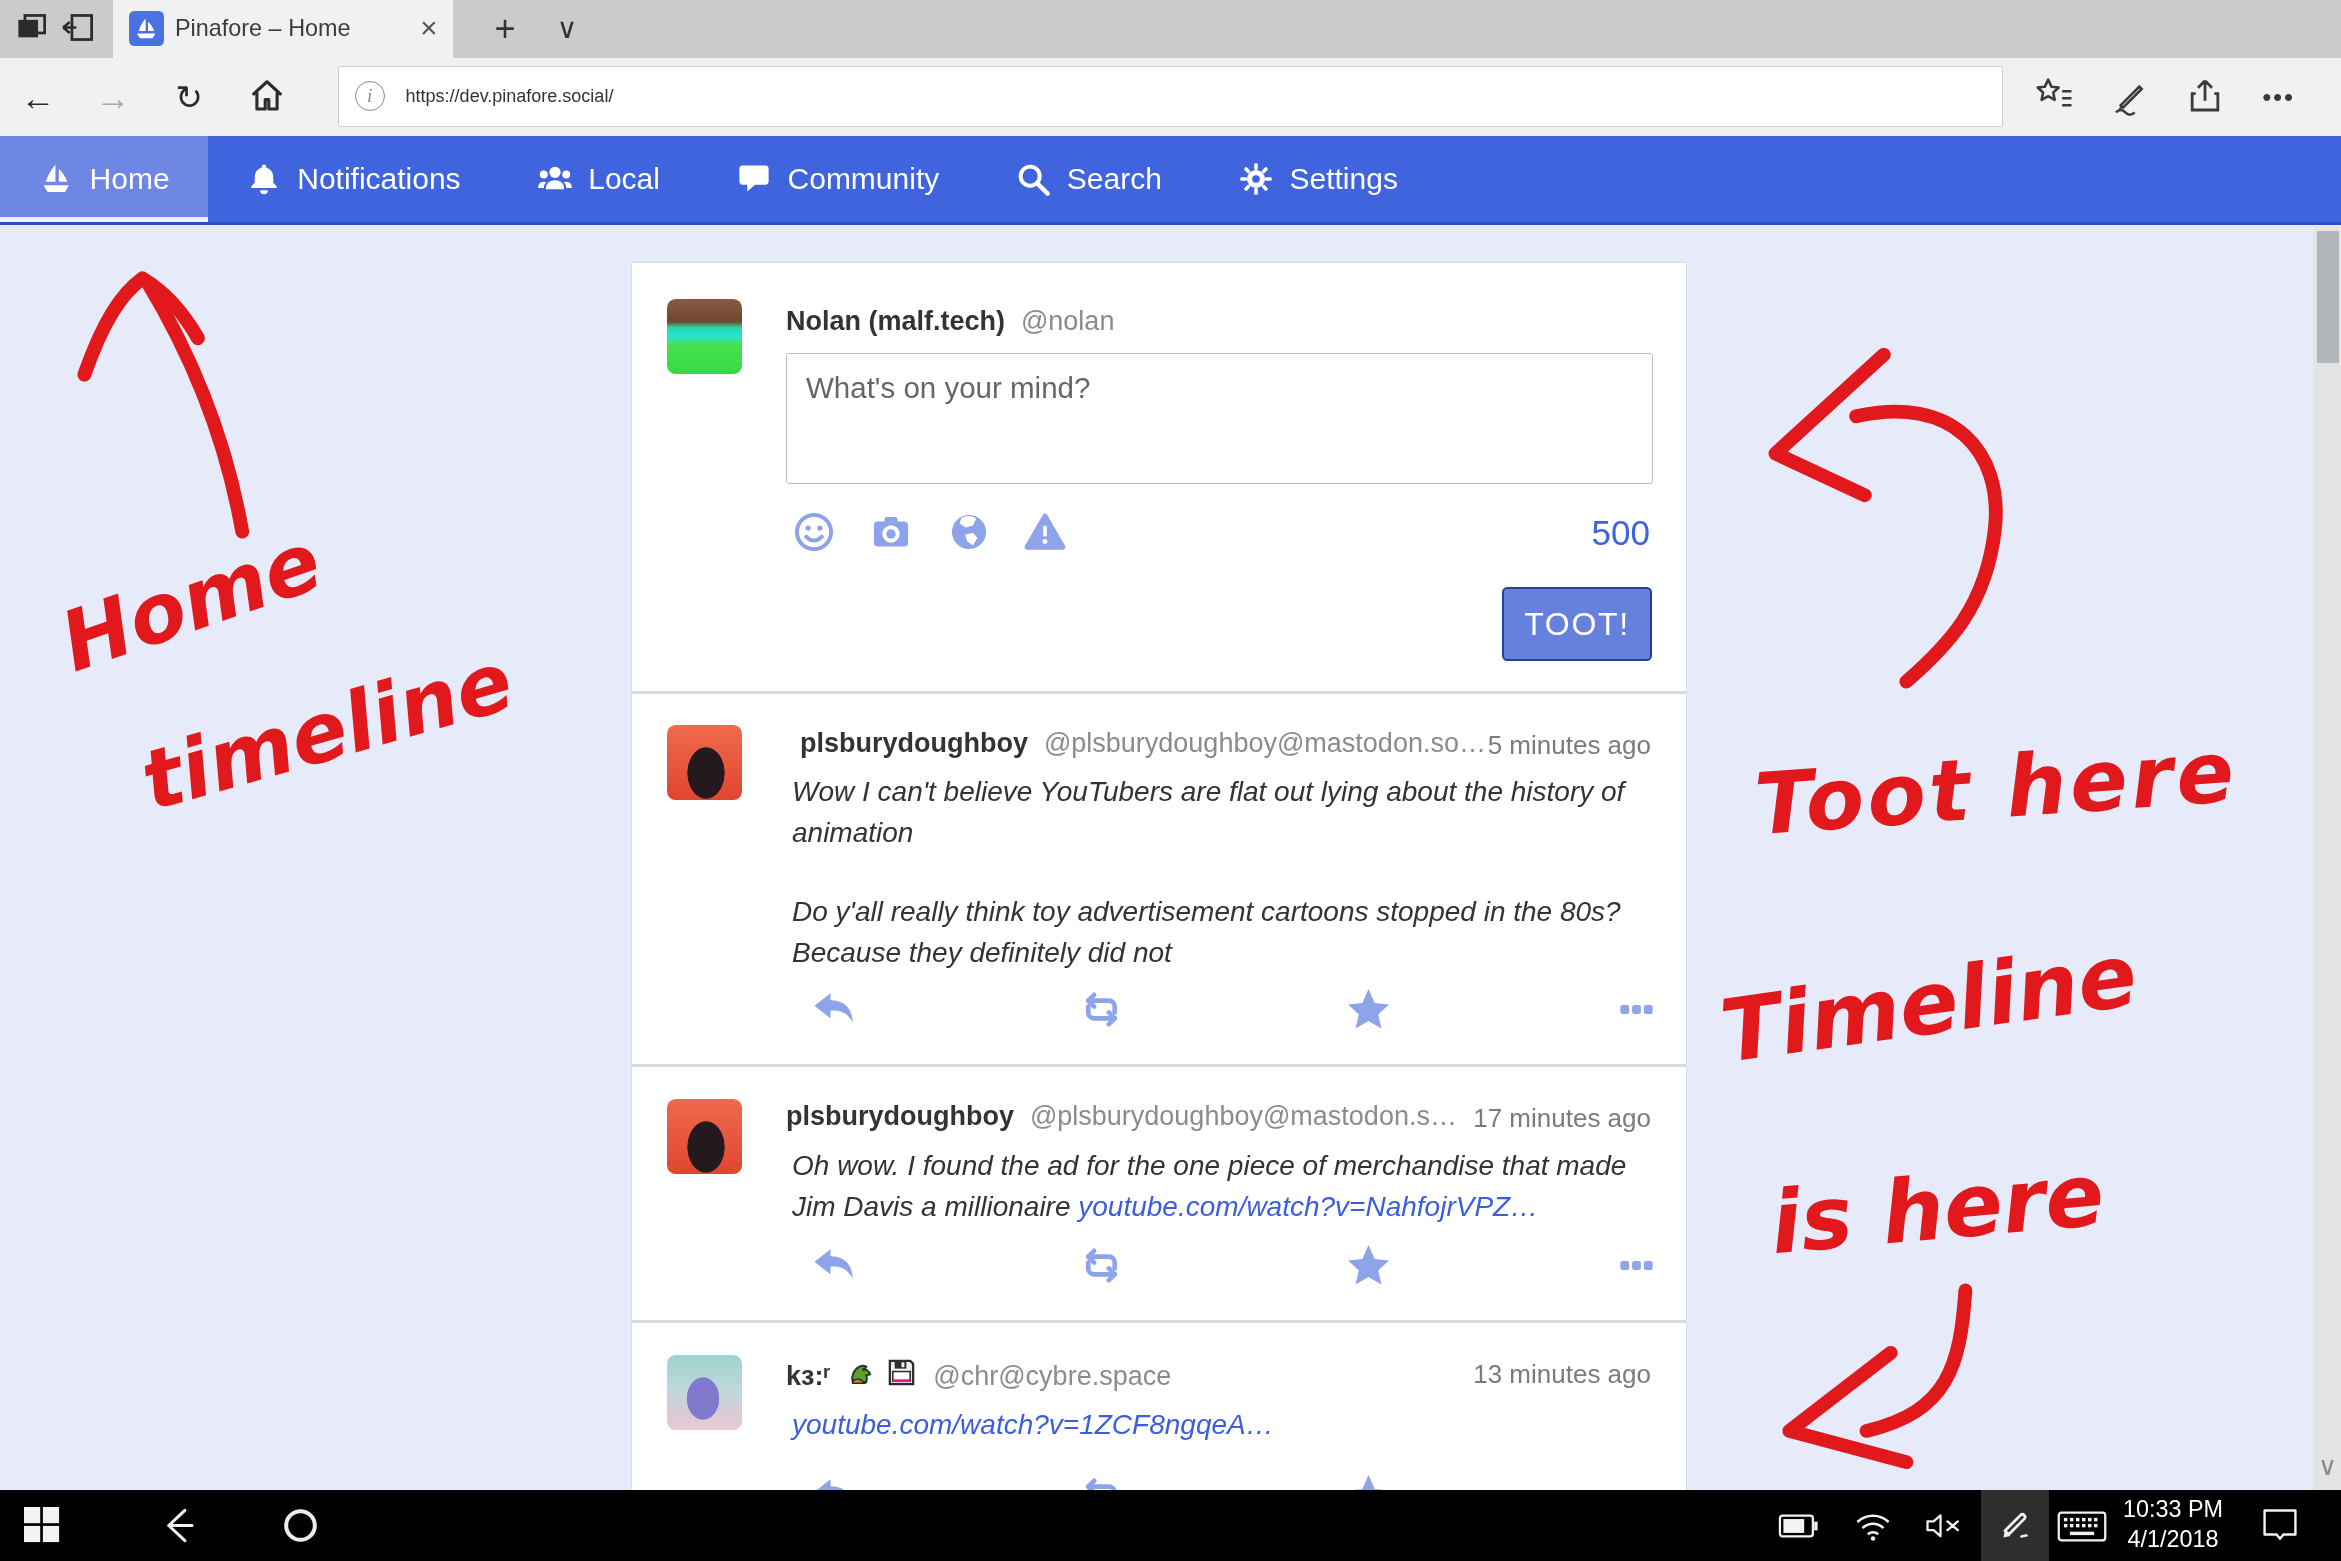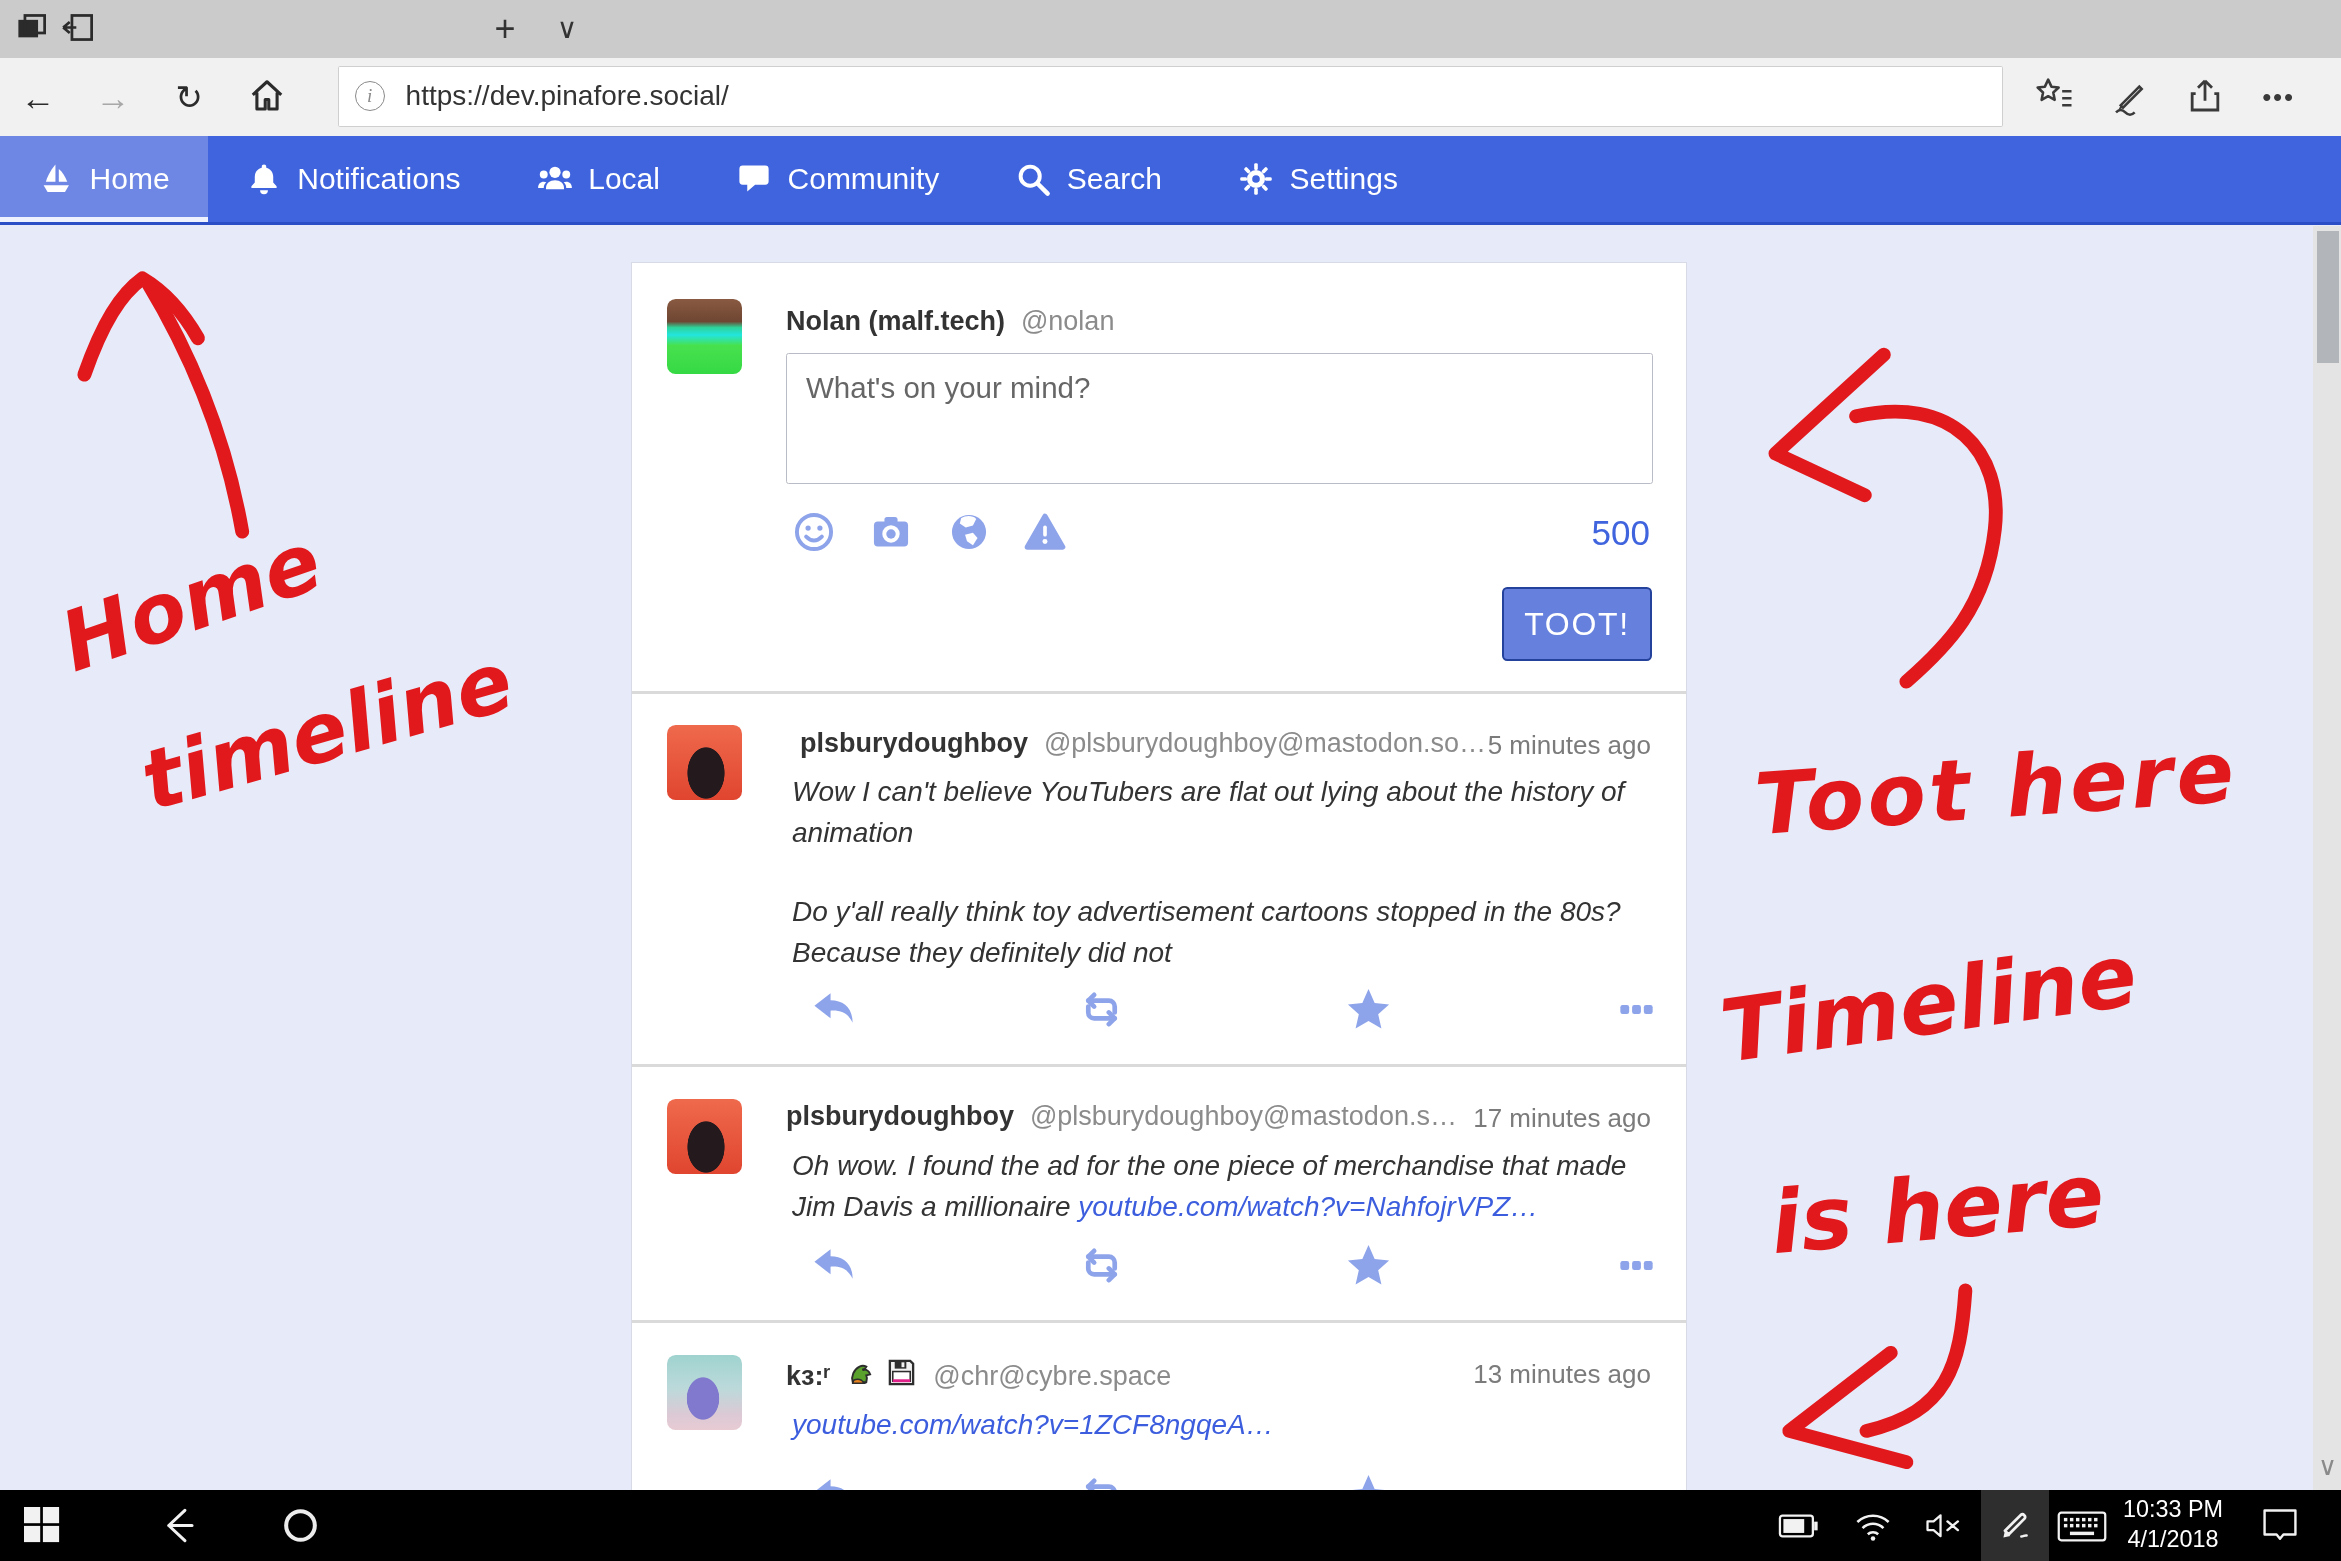--- a/index.html
+++ b/index.html
@@ -16,21 +16,21 @@
   .tab-title{position:absolute;left:62px;top:14.7px;font-size:23.4px;color:#3c3c3c;white-space:nowrap;}
   .tab-close{position:absolute;right:15.6px;top:9.5px;font-size:29.5px;color:#555;line-height:35px;}
   .glyph-btn{position:absolute;top:0;height:58px;font-size:36px;color:#333;line-height:56px;}
 
   
   .toolbar{position:absolute;left:0;top:58px;width:2342px;height:78px;background:#f1f1f1;border-bottom:0.9px solid #d9d9d9;}
   .nav-glyph{position:absolute;top:0;height:78px;line-height:75px;font-size:35px;color:#2b2b2b;width:52px;text-align:center;}
   .urlbar{position:absolute;left:338px;top:7.8px;width:1665px;height:61px;background:#fff;border:0.9px solid #cfcfcf;border-radius:1.7px;box-sizing:border-box;display:flex;align-items:center;}
   .info-badge{margin-left:15.6px;width:28px;height:28px;border:1.7px solid #8a8a8a;border-radius:50%;color:#8a8a8a;
               font-size:19px;font-style:italic;display:flex;align-items:center;justify-content:center;flex:0 0 auto;font-family:"Liberation Serif",serif;}
-  .url-input{flex:1;border:none;outline:none;font-size:28px;color:#333;margin-left:19px;background:transparent;font-family:inherit;}
+  .url-input{flex:1;border:none;outline:none;font-size:18px;color:#333;margin-left:19px;background:transparent;font-family:inherit;}
   .tool-ico{position:absolute;top:15.6px;width:47px;height:47px;color:#3a3a3a;}
 
   
   .navbar{position:absolute;left:0;top:136px;width:2342px;height:89px;background:#3f64de;border-bottom:3.5px solid #2b4dc6;box-sizing:border-box;display:flex;}
   .nav-item{position:relative;height:86px;display:flex;align-items:center;padding:0 38px;color:#fff;font-size:30px;gap:15.6px;}
   .nav-item.active{background:#6e87e4;}
   .nav-item.active::after{content:"";position:absolute;left:0;right:0;bottom:0;height:5.2px;background:#eef2ff;}
   .nav-ic{width:36px;height:36px;}
 
   
@@ -82,20 +82,31 @@
         <rect x="10" y="5" width="18" height="16" fill="none" stroke="#2b2b2b" stroke-width="2.5"></rect>
       </svg>
   </button>
   <button class="tb-btn" style="left:59px;">
     <svg width="35" height="35" viewBox="0 0 32 32">
         <rect x="10" y="5" width="18" height="22" fill="none" stroke="#2b2b2b" stroke-width="2.5"></rect>
         <path d="M14 16 H2 M2 16 l6-5 M2 16 l6 5" stroke="#2b2b2b" stroke-width="2.5" fill="none"></path>
       </svg>
   </button>
 
+  <div class="tab">
+    <span class="favicon">
+      <svg width="26" height="26" viewBox="0 0 32 32">
+        <path d="M15.5 3 C11 8.5 8 14 7 18.5 h8.5 z" fill="#fff"></path>
+        <path d="M18.5 7 v11.5 H26 C24 13 21.5 9.5 18.5 7 z" fill="#fff"></path>
+        <path d="M5 21.5 h22.5 l-3.5 6 H8.5 z" fill="#fff"></path>
+      </svg>
+    </span>
+    <span class="tab-title">Pinafore – Home</span>
+    <span class="tab-close">×</span>
+  </div>
 
   <button class="glyph-btn" style="left:479px;width:52px;">+</button>
   <button class="glyph-btn" style="left:541px;width:52px;font-size:28px;">∨</button>
 </div>
 
 <div class="toolbar">
   <button class="nav-glyph" style="left:12px;">←</button>
   <button class="nav-glyph" style="left:87px;color:#a8a8a8;">→</button>
   <button class="nav-glyph" style="left:163px;font-size:33px;">↻</button>
   <button class="tool-ico" style="left:243px;">

